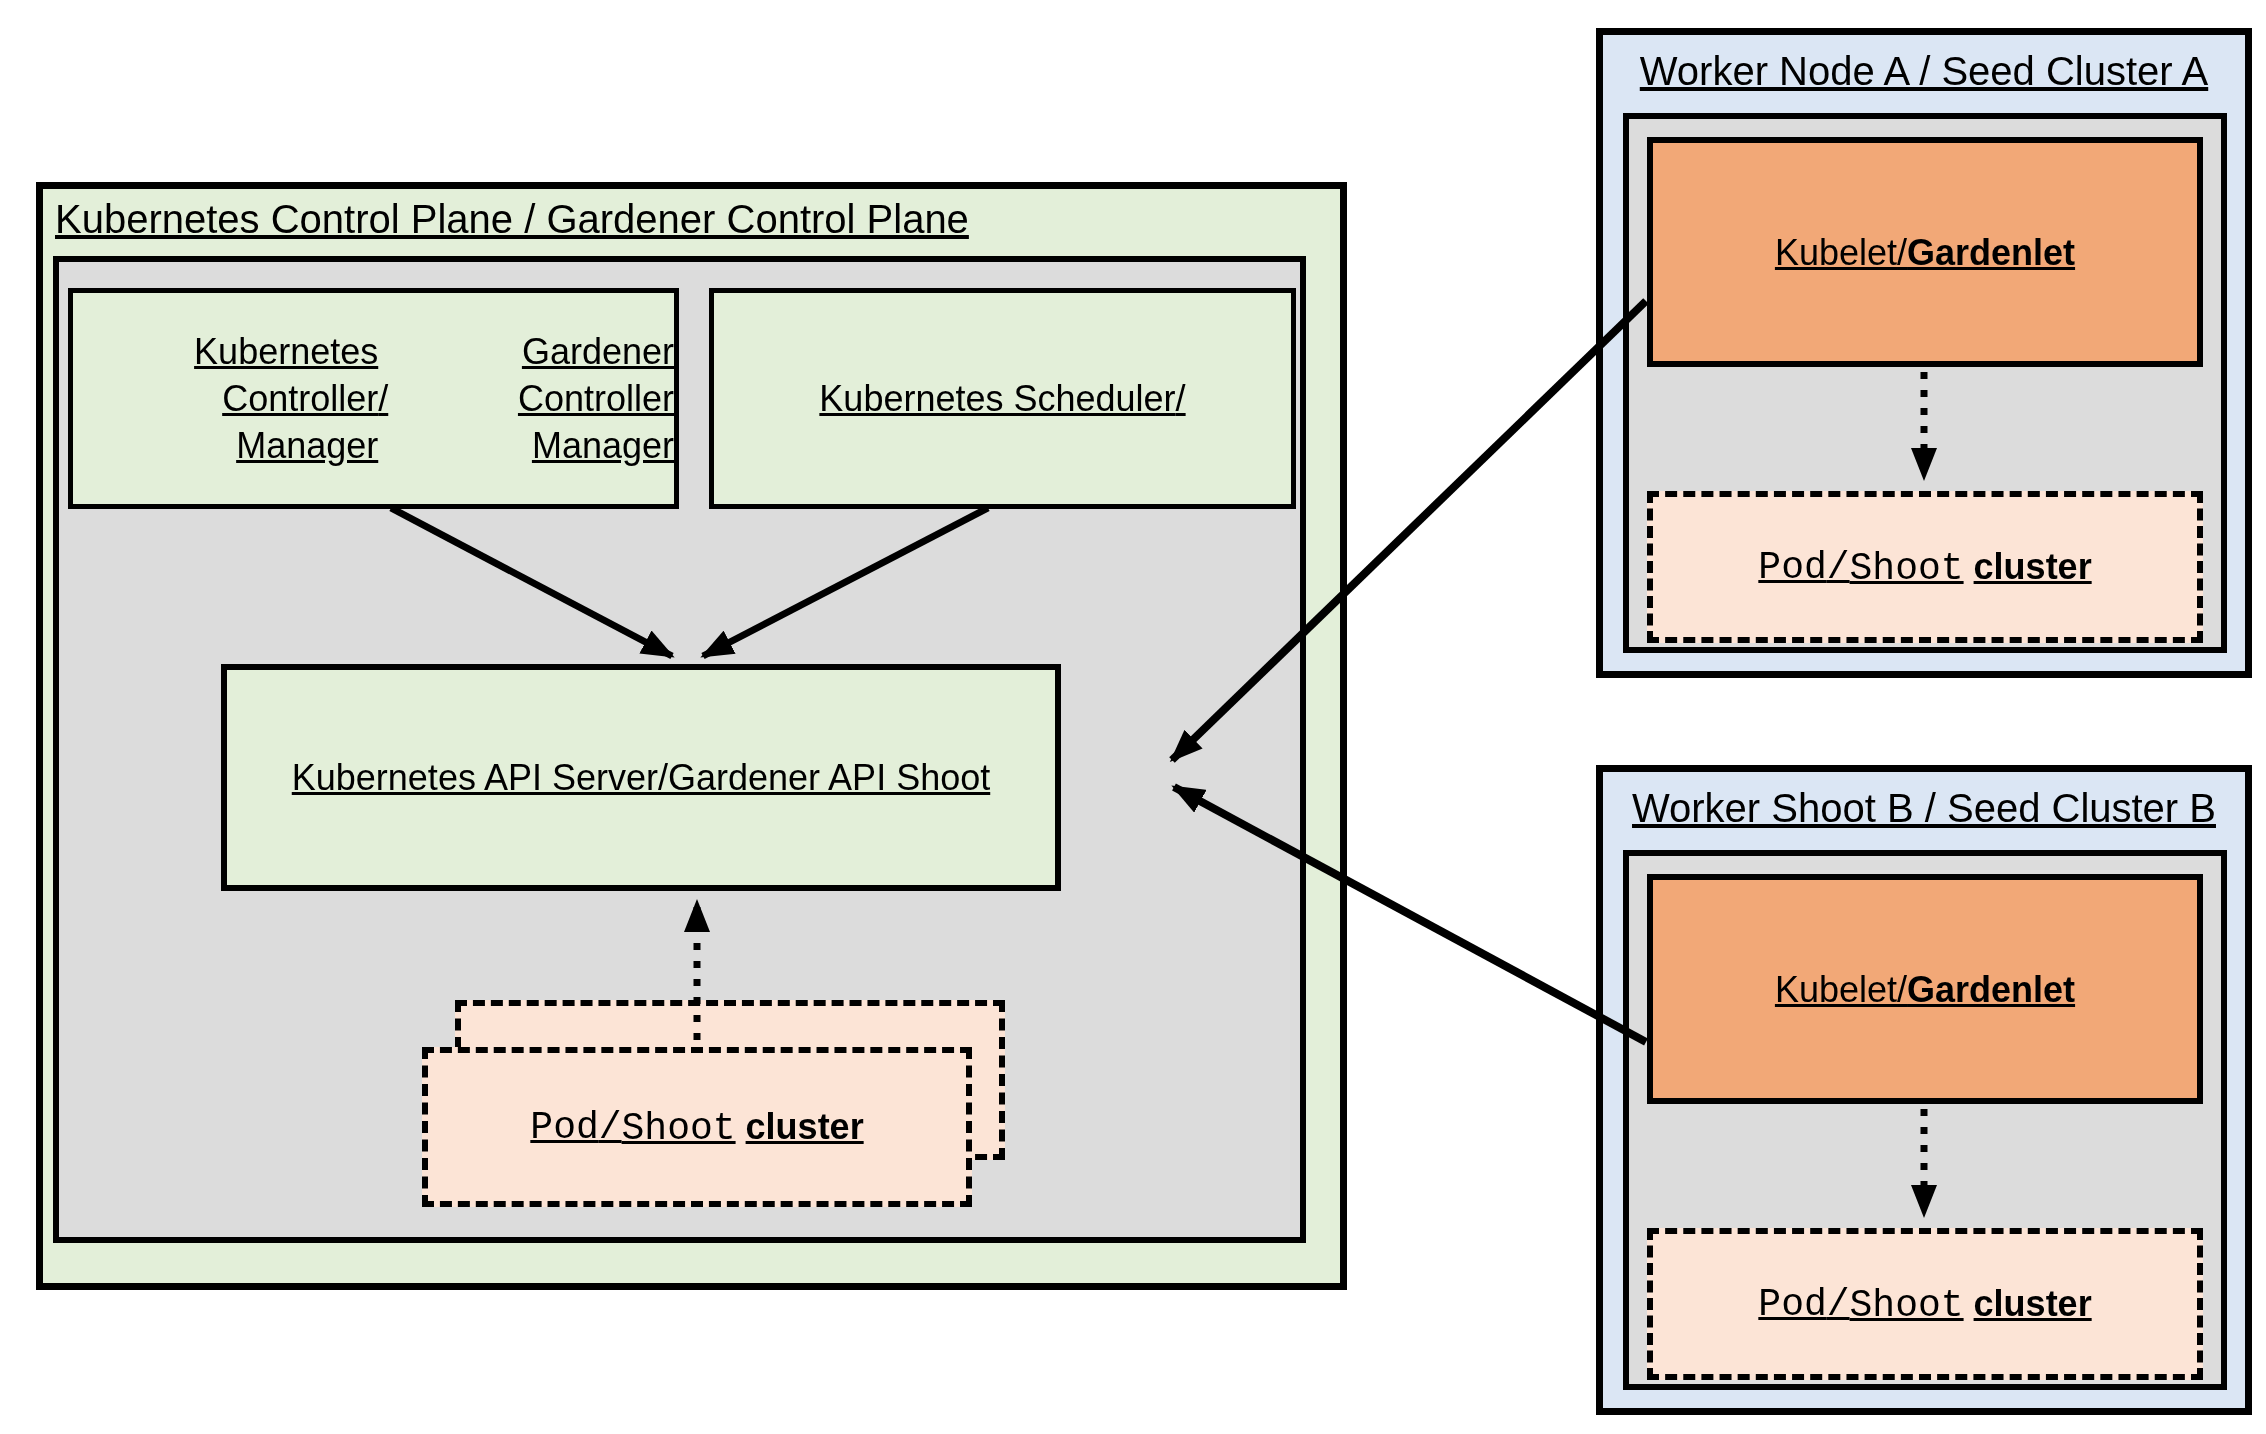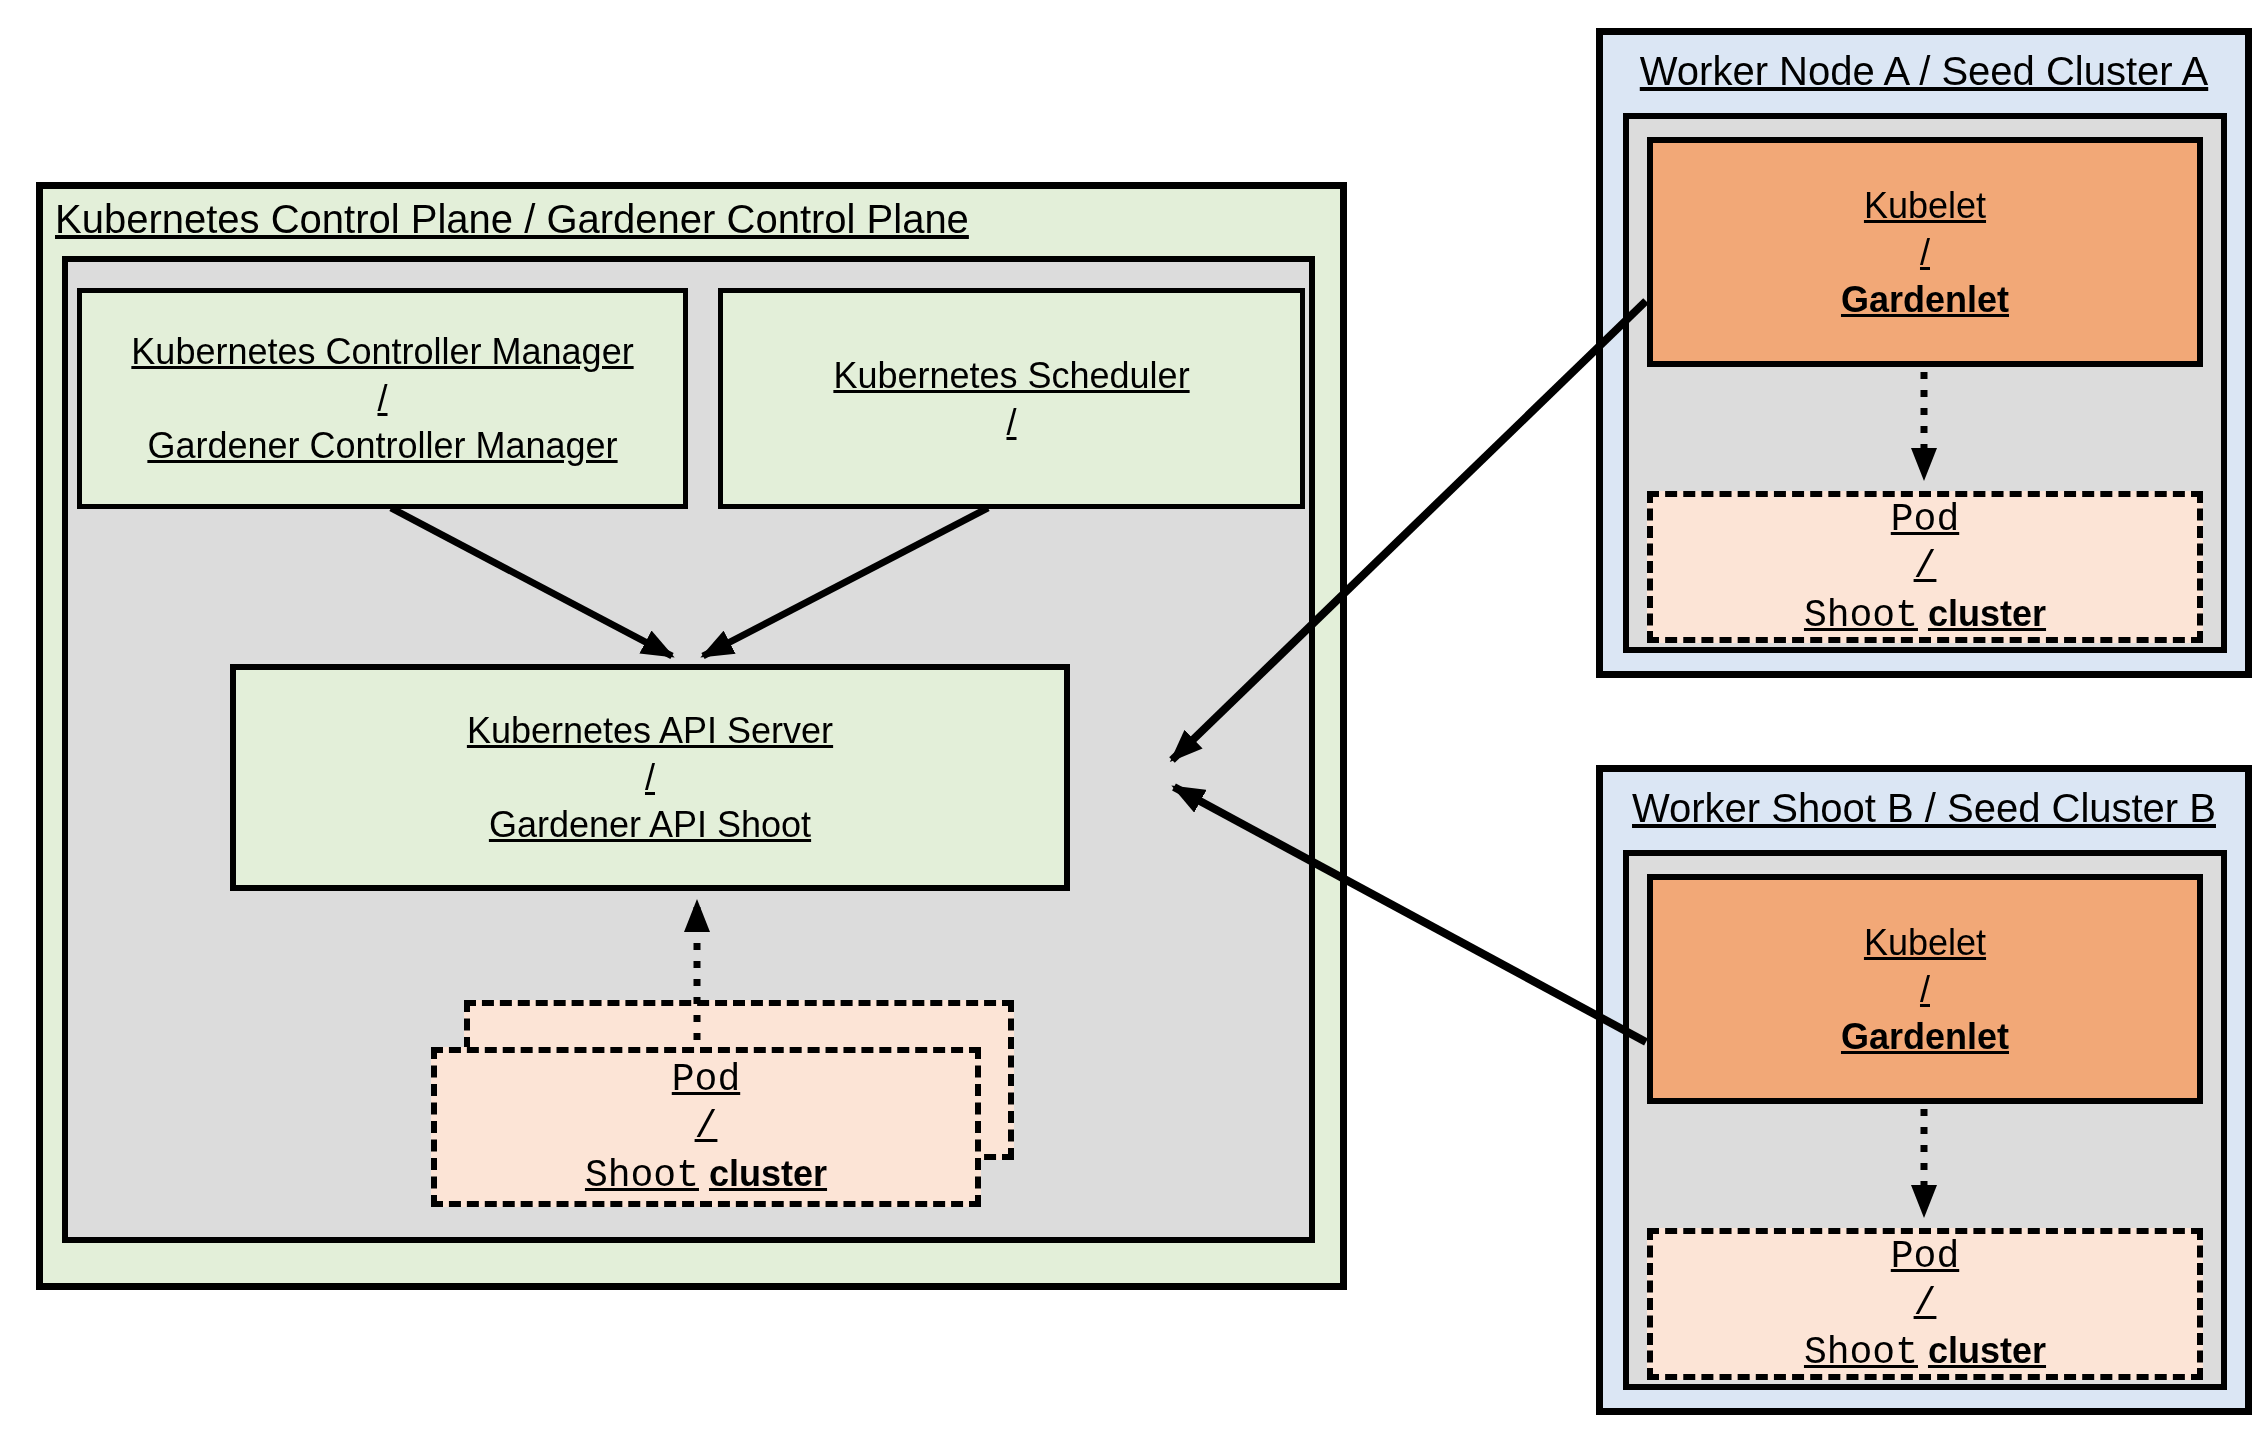--- a/index.html
+++ b/index.html
@@ -1,20 +1,20 @@
 <!DOCTYPE html>
 <html style="--canvas: #ffffff; --green: #e3efd9; --gray: #dcdcdc; --blue: #dbe6f4; --orange: #f2a877; --peach: #fce4d6; --line: #000000;"><head>
 <meta charset="utf-8">
 <style>
   html,body{margin:0;padding:0;background:#fff;}
   #canvas{position:relative;width:2266px;height:1434px;background:var(--canvas,#fff);
           font-family:"Liberation Sans",sans-serif;color:#000;overflow:hidden;}
   .abs{position:absolute;box-sizing:border-box;text-decoration:underline;}
-  .box{display:flex;flex-direction:column;align-items:center;justify-content:center;
-       text-align:left;box-sizing:border-box;}
+  .box{display:flex;flex-direction:row;align-items:center;justify-content:center;
+       text-align:right;box-sizing:border-box;}
   .outer-green{background:var(--green);border:7px solid #000;}
   .outer-blue{background:var(--blue);border:7px solid #000;}
   .inner-gray{background:var(--gray);border:6px solid #000;}
   .comp-green{background:var(--green);border:5px solid #000;}
   .comp-orange{background:var(--orange);border:6px solid #000;}
   .pod-box{background:var(--peach);border:6px dashed #000;}
   .title{font-size:40px;line-height:1.1;white-space:nowrap;}
   .label-line{font-size:36px;line-height:47px;}
   .bold{font-weight:700;}
   .mono{font-family:"Liberation Mono",monospace;font-size:38px;line-height:47px;}
@@ -25,21 +25,21 @@
   svg{position:absolute;left:0;top:0;pointer-events:none;}
 </style>
 </head>
 <body>
 
 <div id="canvas">
 
   <div class="abs outer-green" style="left:36px;top:182px;width:1311px;height:1108px;">
     <div class="abs title" style="left:12px;top:8px;">Kubernetes Control Plane / Gardener Control Plane</div>
 
-    <div class="abs inner-gray" style="left:10px;top:67px;width:1253px;height:987px;margin-left:9px;">
+    <div class="abs inner-gray" style="left:10px;top:67px;width:1253px;height:987px;">
 
       <div class="abs box comp-green" style="left:9px;top:26px;width:611px;height:221px;">
         <div class="label-line">Kubernetes Controller Manager</div>
         <div class="label-line">/</div>
         <div class="label-line">Gardener Controller Manager</div>
       </div>
 
       <div class="abs box comp-green" style="left:650px;top:26px;width:587px;height:221px;">
         <div class="label-line">Kubernetes Scheduler</div>
         <div class="label-line">/</div>

